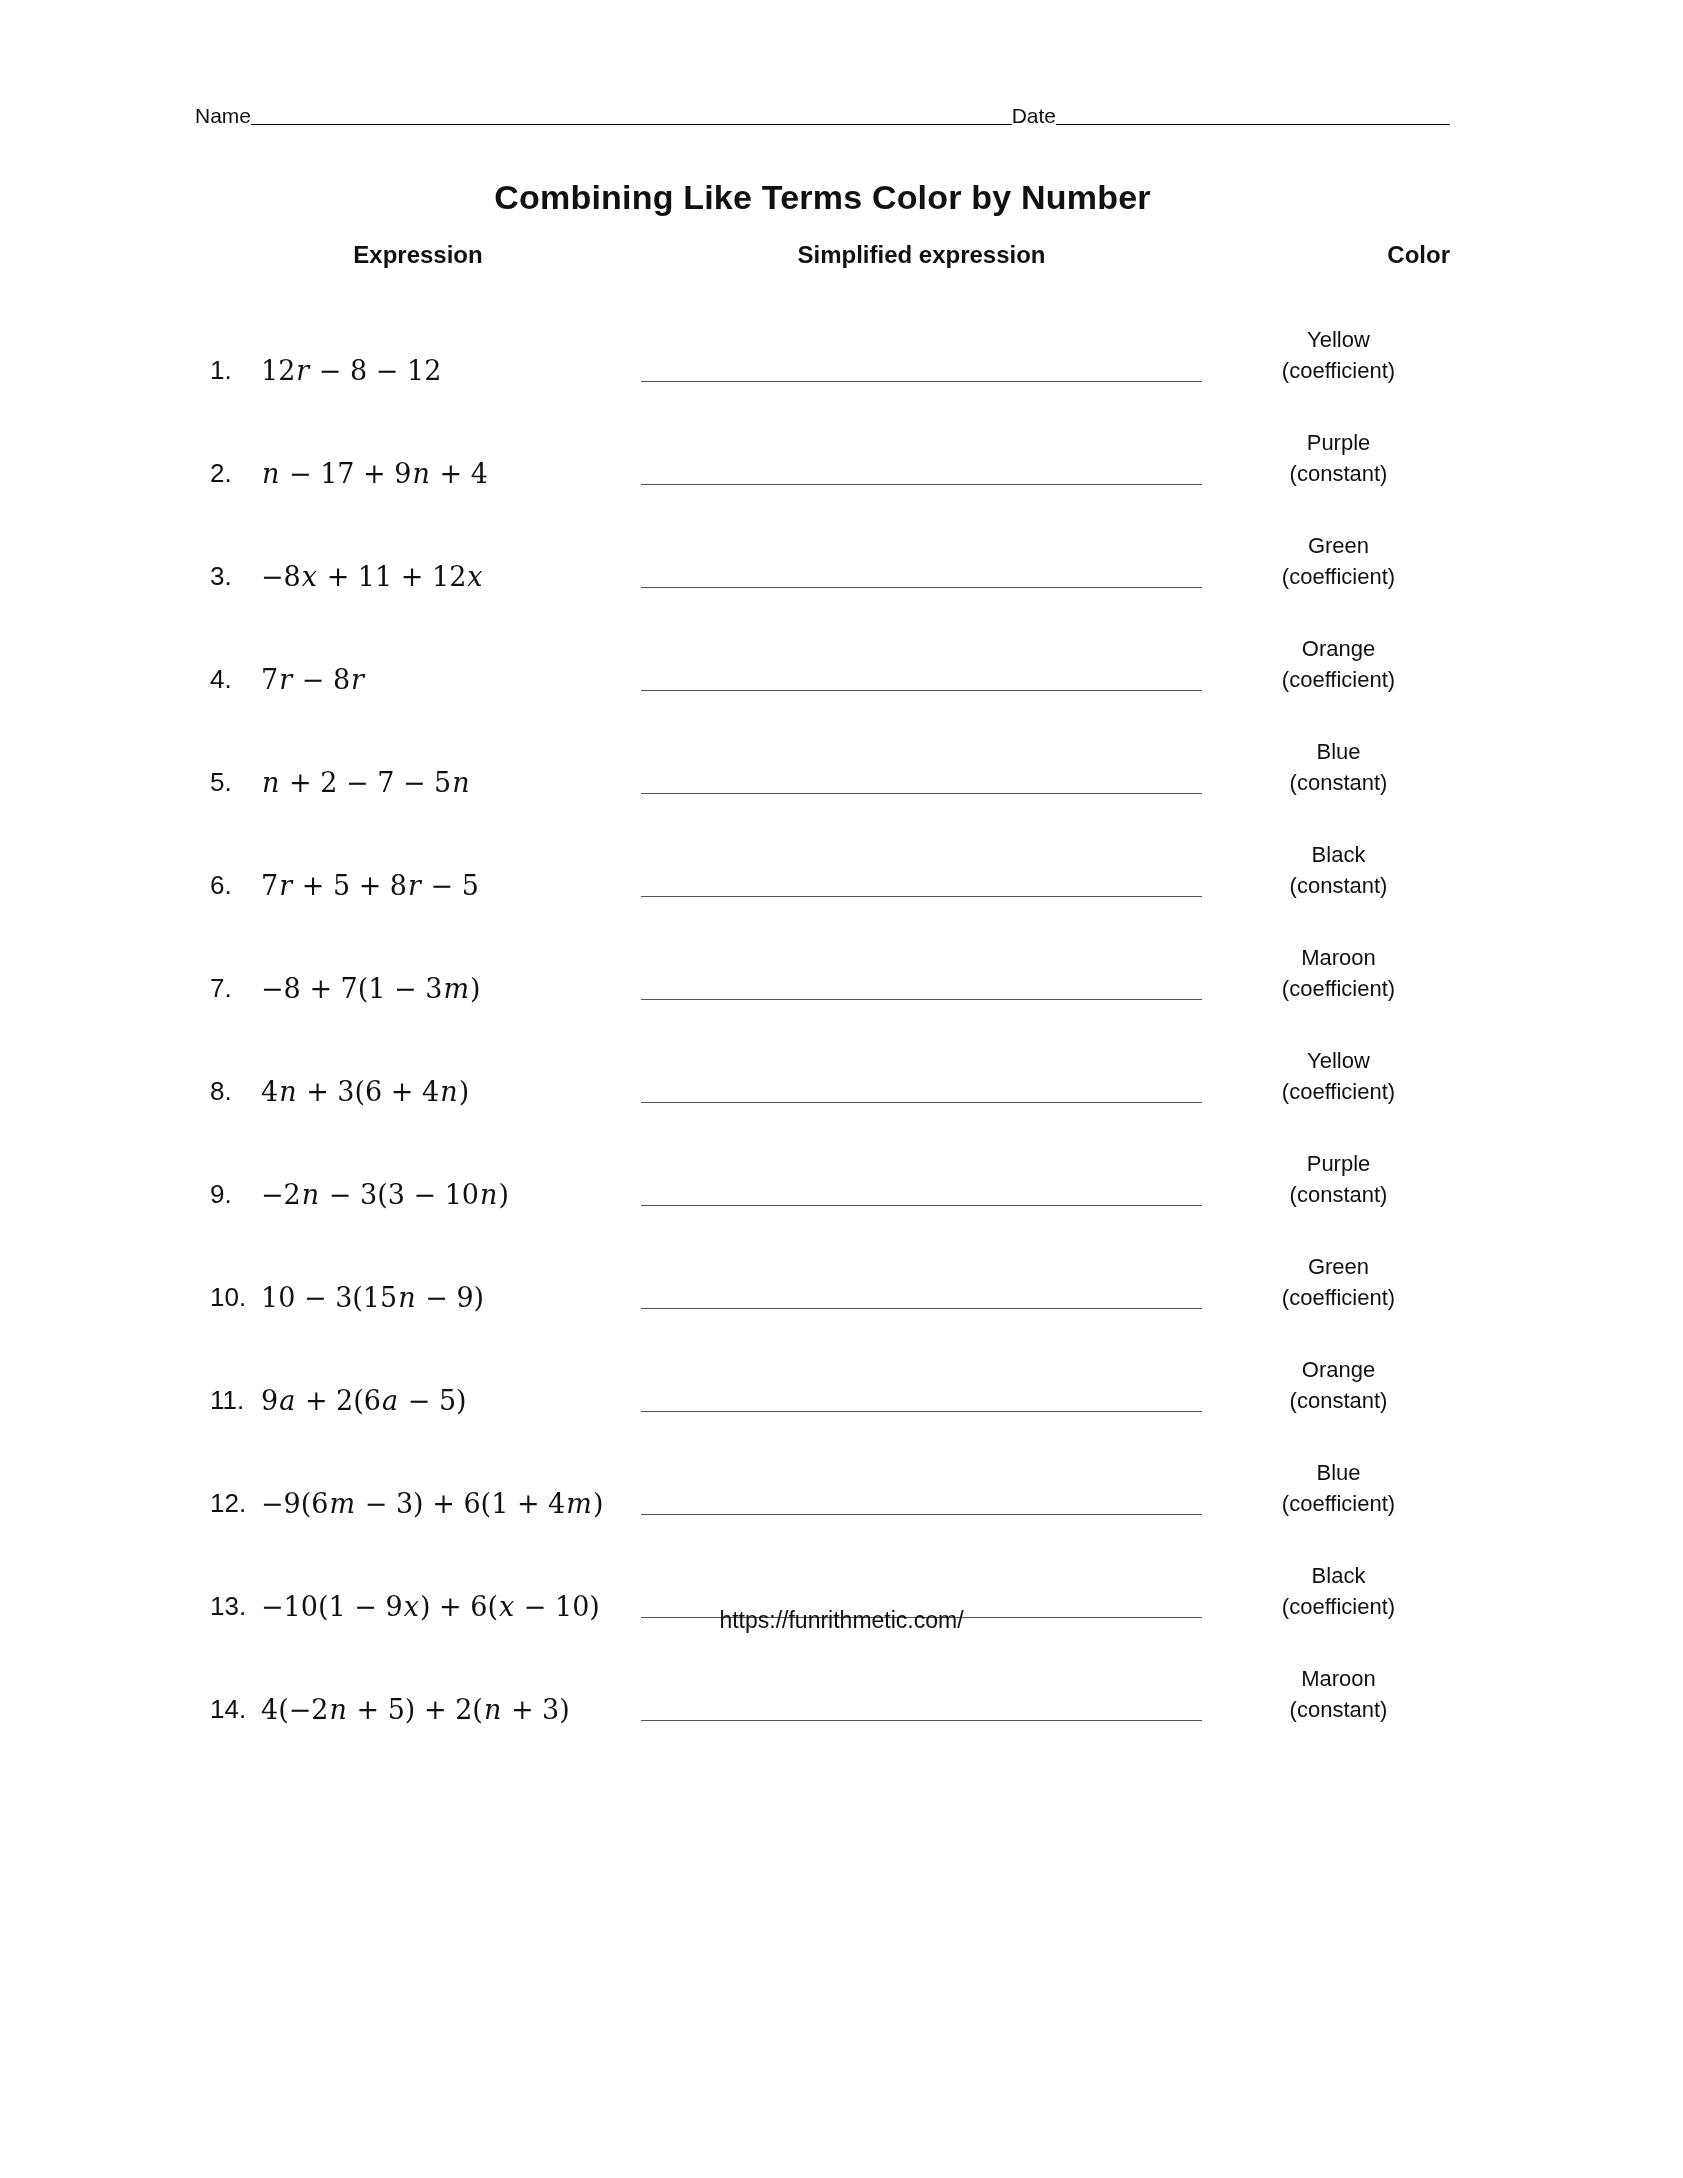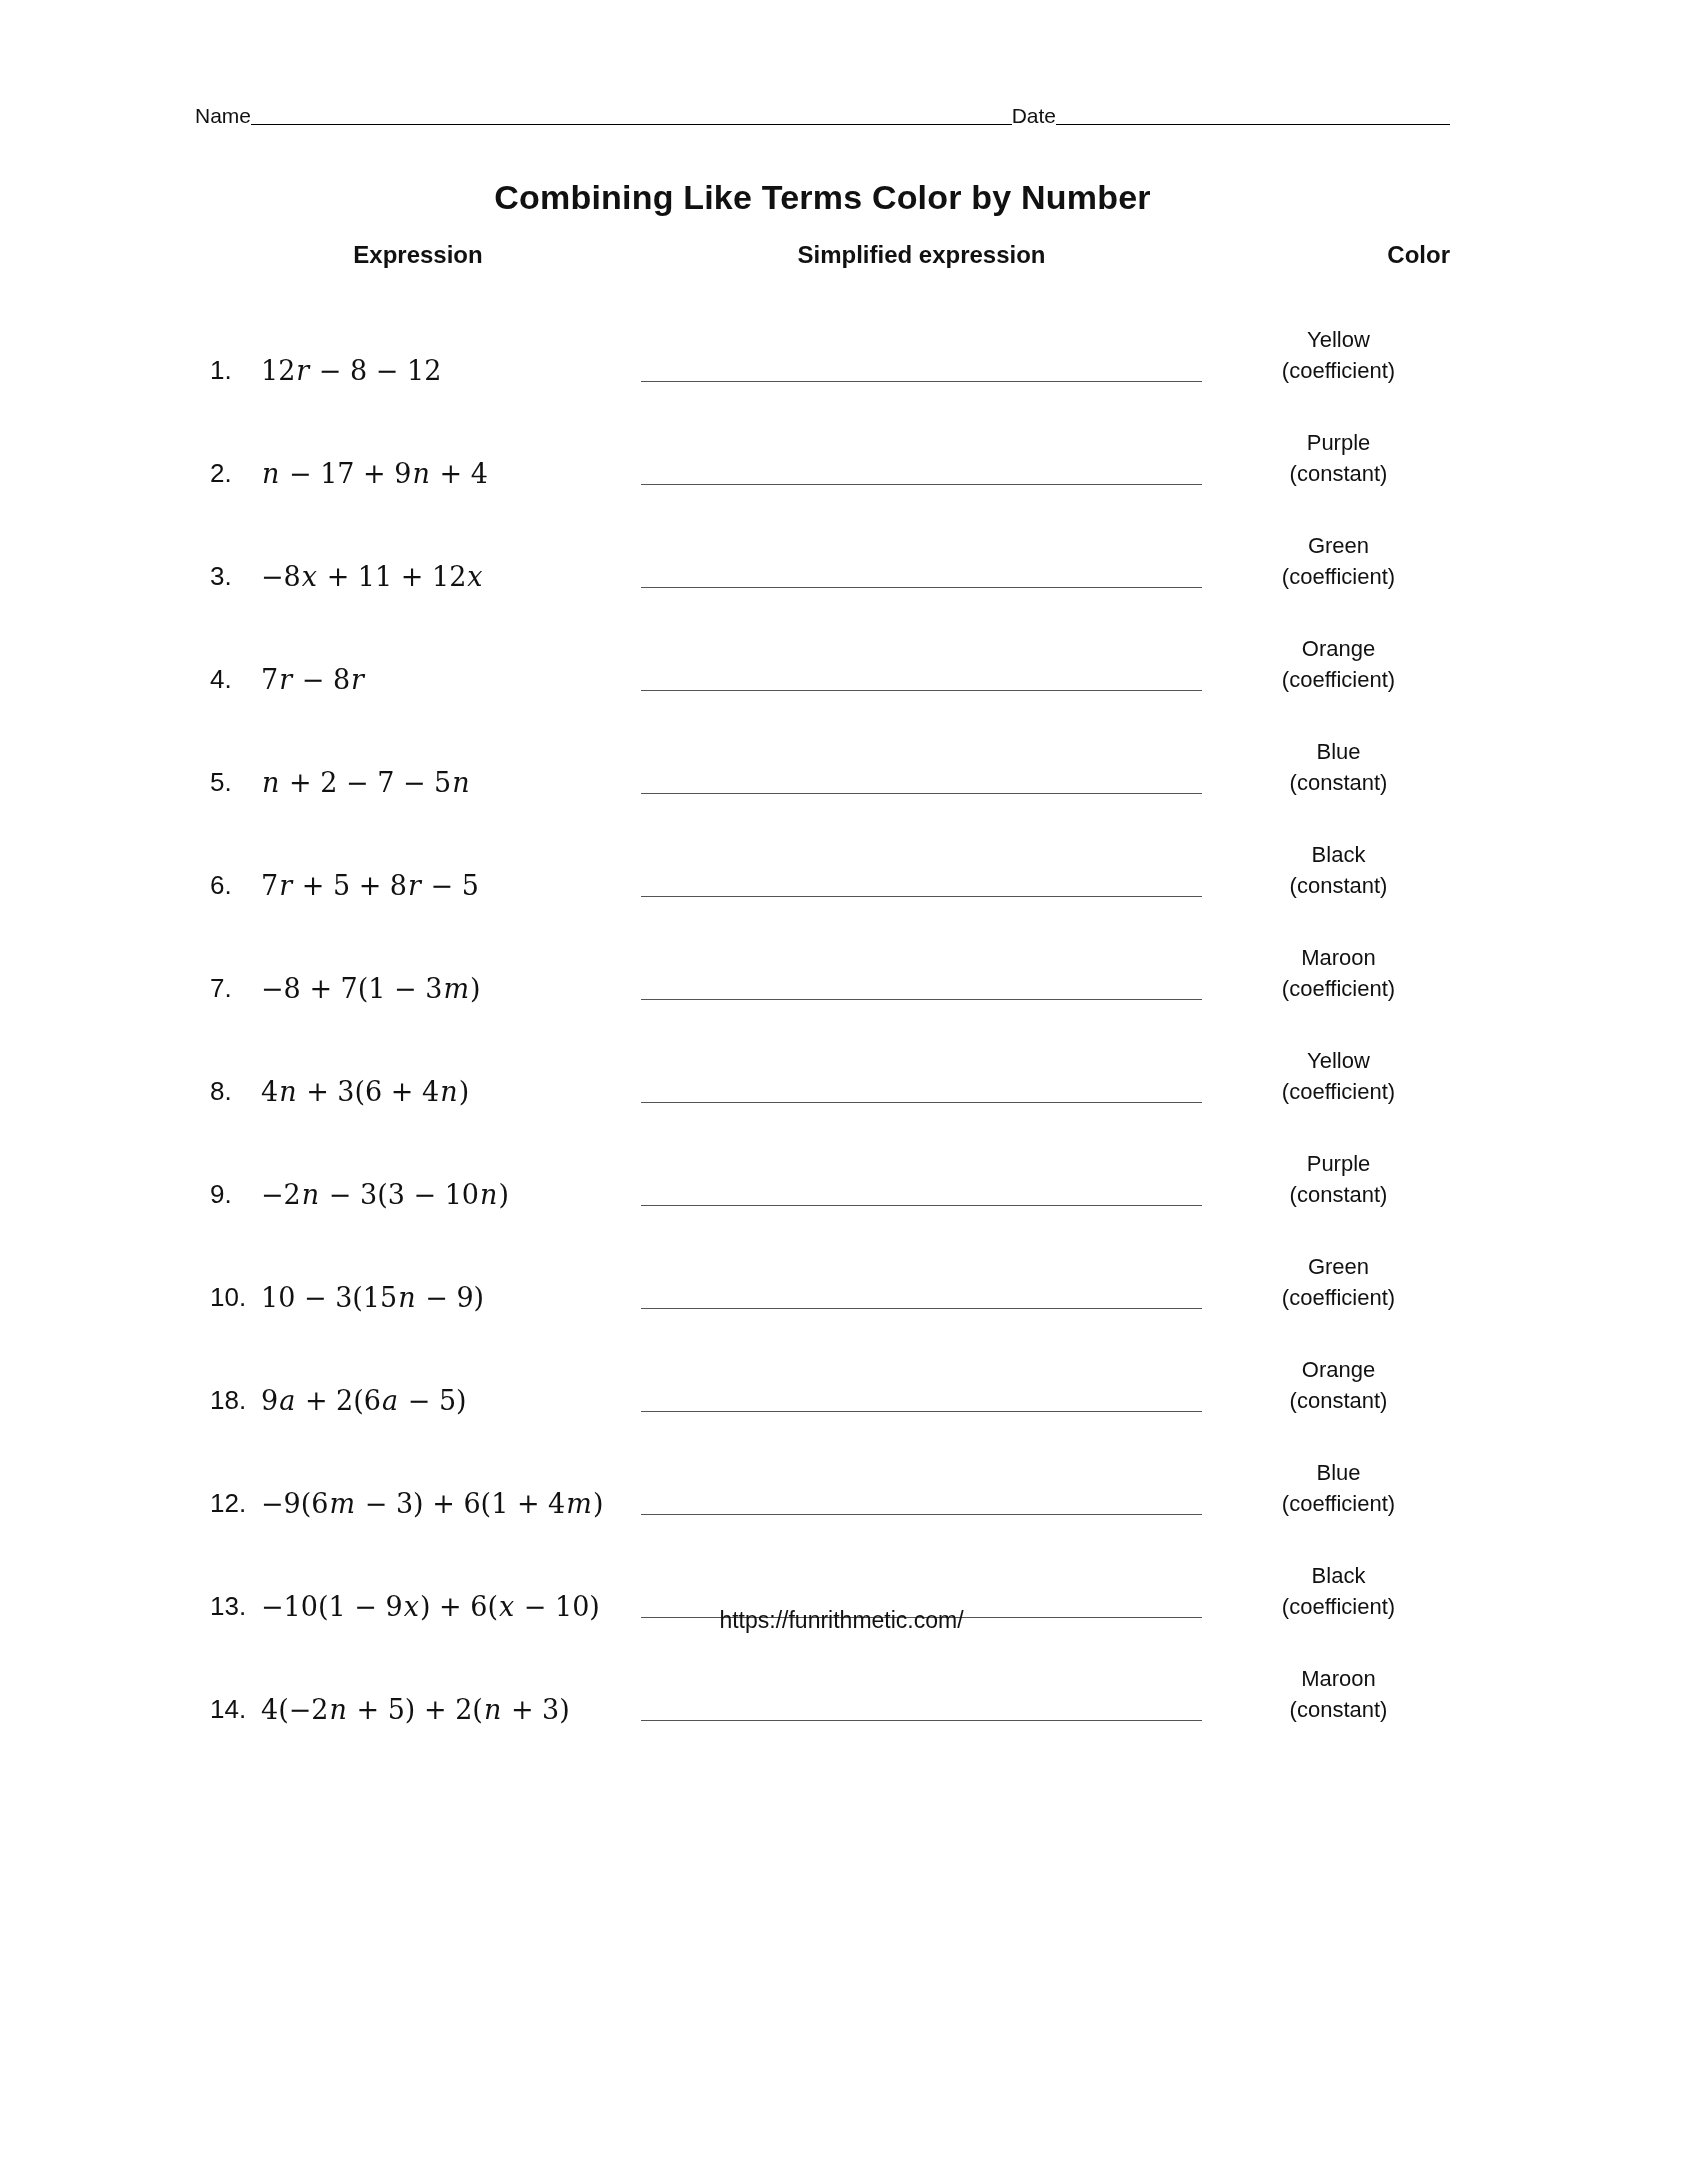--- a/index.html
+++ b/index.html
@@ -243,21 +243,21 @@
       </div>
       <div class="answer-blank"></div>
       <div class="color-cell">
         <div>Green</div>
         <div>(coefficient)</div>
       </div>
     </div>
 
     <div class="row">
       <div class="num-expr">
-        <span class="num">18.</span>
+        <span class="num">11.</span>
         <span class="math">9<i>a</i> + 2(6<i>a</i> − 5)</span>
       </div>
       <div class="answer-blank"></div>
       <div class="color-cell">
         <div>Orange</div>
         <div>(constant)</div>
       </div>
     </div>
 
     <div class="row">

